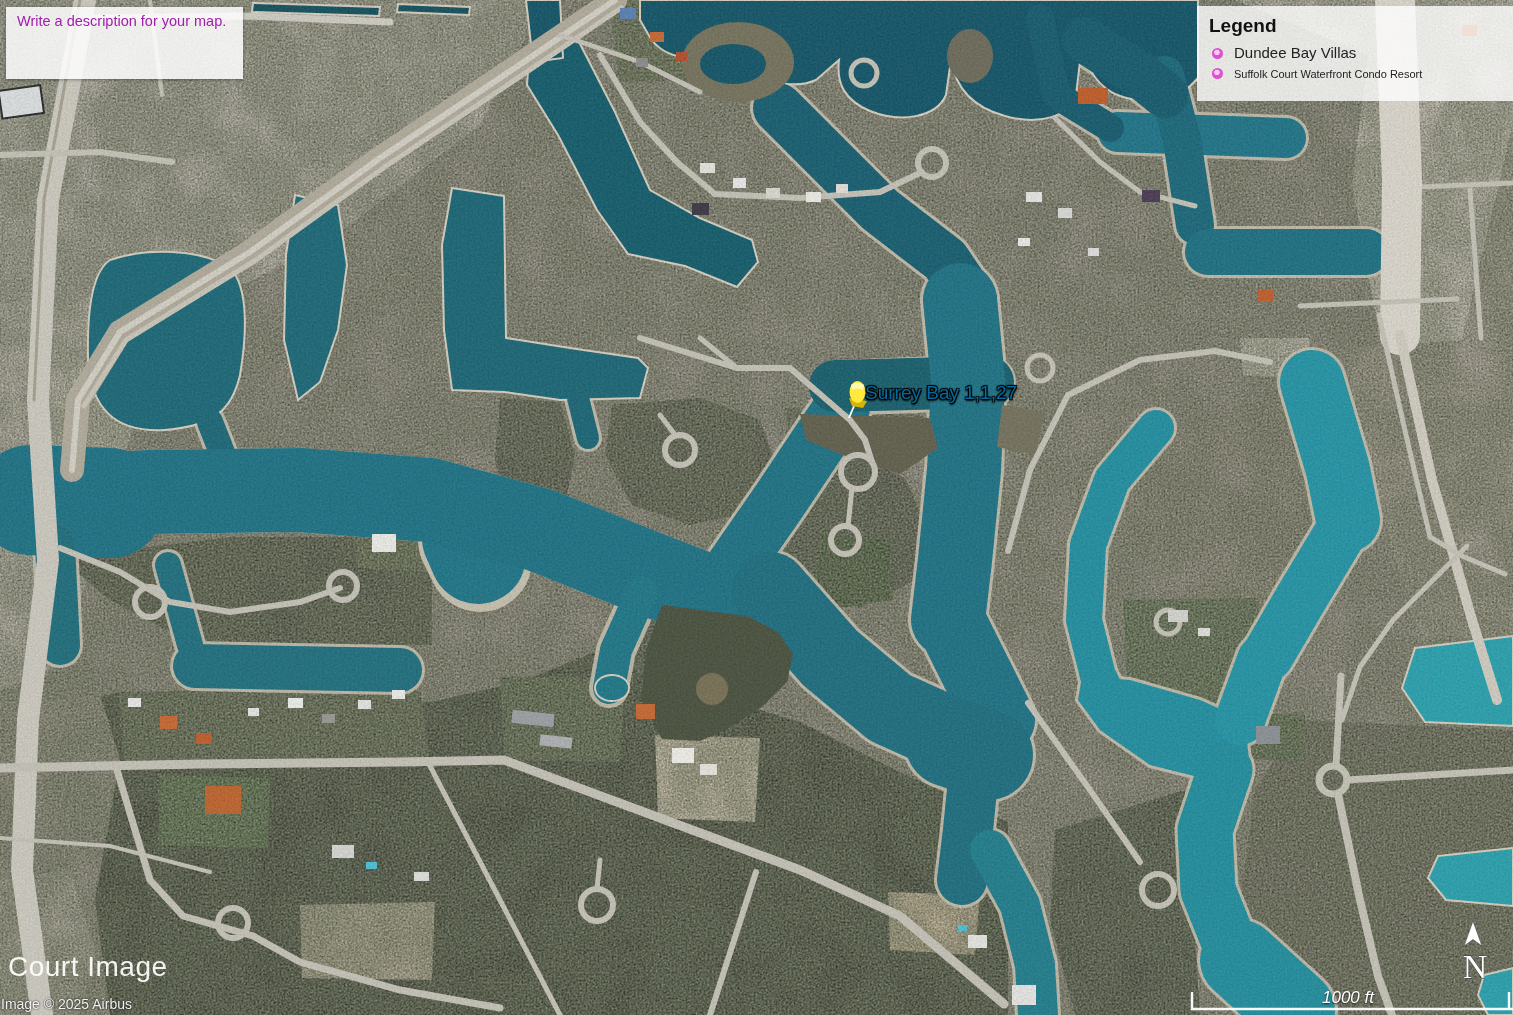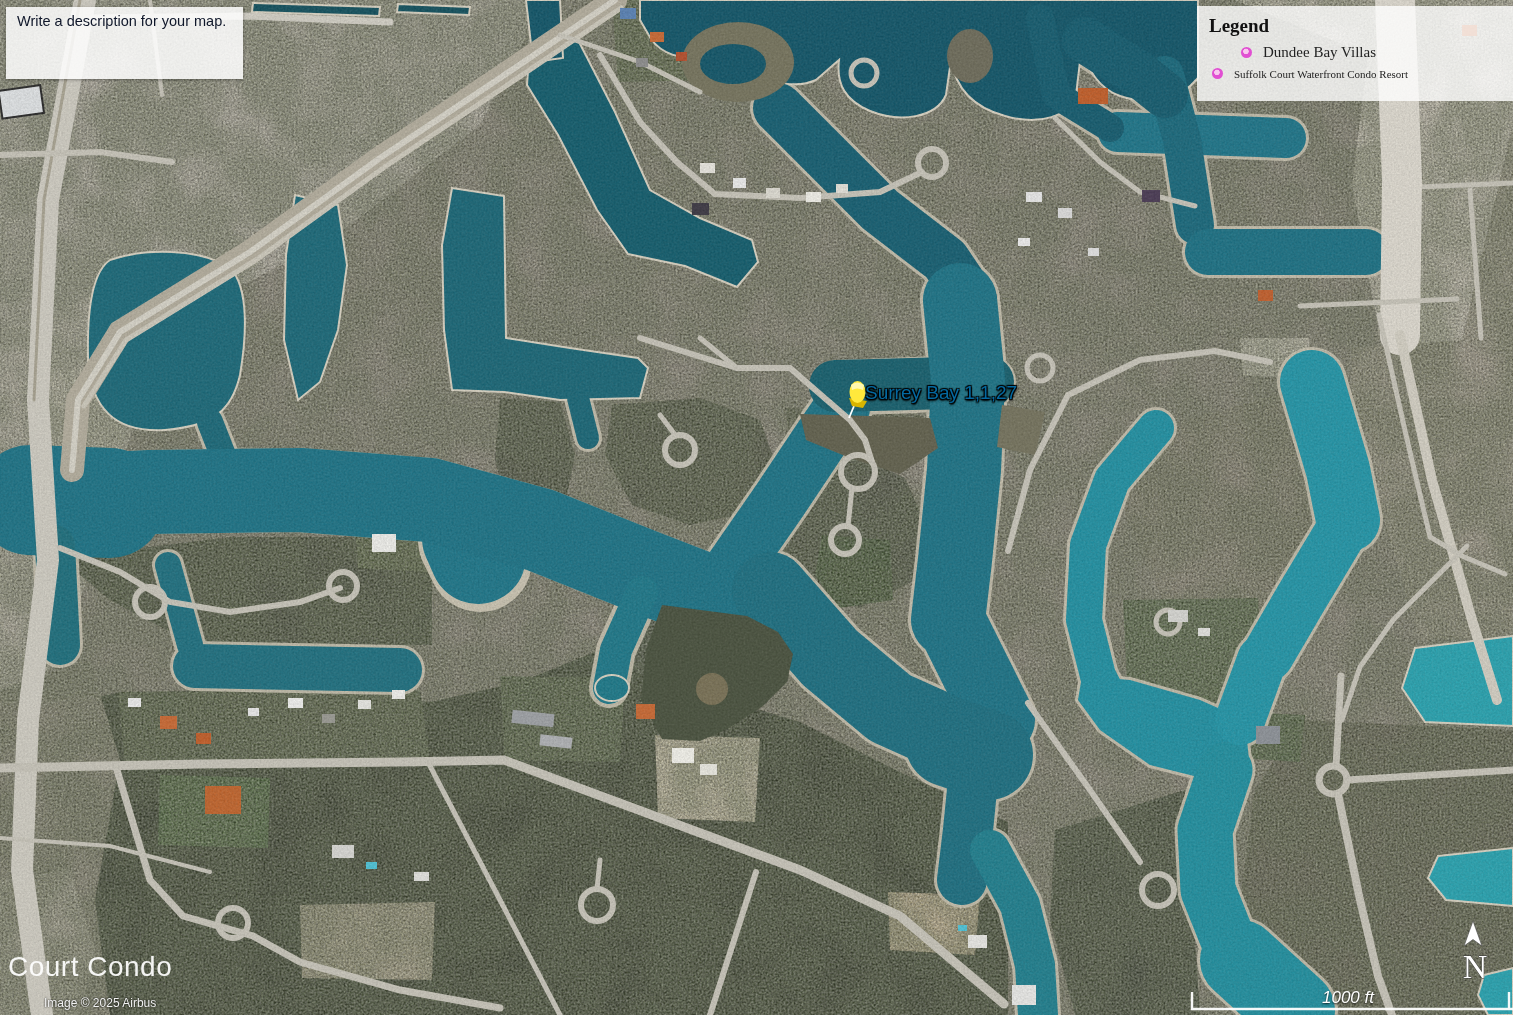--- a/index.html
+++ b/index.html
@@ -404,45 +404,45 @@
 <rect x="1012" y="985" width="24" height="20" fill="#e8e8e6"></rect>
 </g>
 
 <g id="texture">
 <rect x="0" y="0" width="1513" height="1015" filter="url(#grainD)" opacity="0.10"></rect>
 <rect x="0" y="0" width="1513" height="1015" filter="url(#grainL)" opacity="0.08"></rect>
 </g>
 </svg>
 
 <div class="ov" id="titlebox" style="left:6px;top:7px;width:237px;height:72px;background:rgba(255,255,255,0.85);box-shadow:0 1px 3px rgba(0,0,0,0.35);">
-  <div style="margin:6px 0 0 11px;font-size:14.5px;color:#0f172a;">Write a description for your map.</div>
+  <div style="margin:6px 0 0 11px;font-size:14.5px;color:#a21caf;">Write a description for your map.</div>
 </div>
 
-<div class="ov" id="legend" style="left:1197px;top:6px;width:316px;height:95px;background:rgba(255,255,255,0.8);white-space:nowrap;font-family:Liberation Serif, serif;">
+<div class="ov" id="legend" style="left:1197px;top:6px;width:316px;height:95px;background:rgba(255,255,255,0.8);white-space:nowrap;">
   <div style="margin:9px 0 0 12px;font-size:19px;font-weight:bold;color:#111;">Legend</div>
-  <div style="margin:7px 0 0 0;font-size:15px;color:#222;padding-left:29px;">
+  <div style="margin:7px 0 0 0;font-size:15px;color:#222;">
     <span style="display:inline-block;width:11px;height:11px;border-radius:50%;background:radial-gradient(circle at 45% 40%, #f9c7ef 0 28%, #e14fd2 34% 100%);margin:0 11px 0 15px;vertical-align:-1px;"></span>Dundee Bay Villas
   </div>
   <div style="margin:7px 0 0 0;font-size:11px;color:#222;">
     <span style="display:inline-block;width:11px;height:11px;border-radius:50%;background:radial-gradient(circle at 45% 40%, #f9c7ef 0 28%, #e14fd2 34% 100%);margin:0 11px 0 15px;vertical-align:-1px;"></span>Suffolk Court Waterfront Condo Resort
   </div>
 </div>
 
 <svg class="ov" id="pin" style="left:842px;top:378px;" width="40" height="50" viewBox="0 0 40 50">
   <line x1="12" y1="28" x2="7" y2="40" stroke="#ffffff" stroke-width="1.8"></line>
   <path d="M7,20 L25,23 L21,30 L10,28 Z" fill="#d8b500"></path>
   <ellipse cx="15.5" cy="14" rx="8" ry="11" fill="#ffe93c"></ellipse>
   <path d="M9,7 Q15,2 22,7 L21,12 Q15,9 10,12 Z" fill="#fff8b0"></path>
 </svg>
 
 <div class="ov" id="pinlabel" style="left:865px;top:382px;font-size:19px;color:#0369a1;text-shadow:-1px -1px 1px #000,1px -1px 1px #000,-1px 1px 1px #000,1px 1px 1px #000,0 2px 2px #000;">Surrey Bay 1,1,27</div>
 
-<div class="ov" id="gewm" style="left:8px;top:951px;font-size:28px;color:rgba(255,255,255,0.93);letter-spacing:0.5px;"><span style="font-weight:400;">Court</span> <span>Condo</span></div>
-
-<div class="ov" id="credit" style="left:1px;top:996px;font-size:12px;color:#f2f2f2;text-shadow:0 0 2px #000;padding-left:43px;">Image © 2025 Airbus</div>
+<div class="ov" id="gewm" style="left:8px;top:951px;font-size:28px;color:rgba(255,255,255,0.93);letter-spacing:0.5px;"><span style="font-weight:400;">Court</span> <span>Image</span></div>
+
+<div class="ov" id="credit" style="left:1px;top:996px;font-size:14px;color:#f2f2f2;text-shadow:0 0 2px #000;">Image © 2025 Airbus</div>
 
 <svg class="ov" id="scalebar" style="left:1185px;top:985px;" width="328" height="30" viewBox="0 0 328 30">
   <g stroke="#ffffff" stroke-width="2.4" fill="none" opacity="0.95">
     <path d="M7,7 L7,24 L328,24"></path>
     <path d="M324,7 L324,24"></path>
   </g>
 </svg>
 
 <div class="ov" id="scalelabel" style="left:1322px;top:988px;font-size:17px;color:#ffffff;text-shadow:0 1px 2px rgba(0,0,0,0.8);font-style:italic;">1000 ft</div>
 

